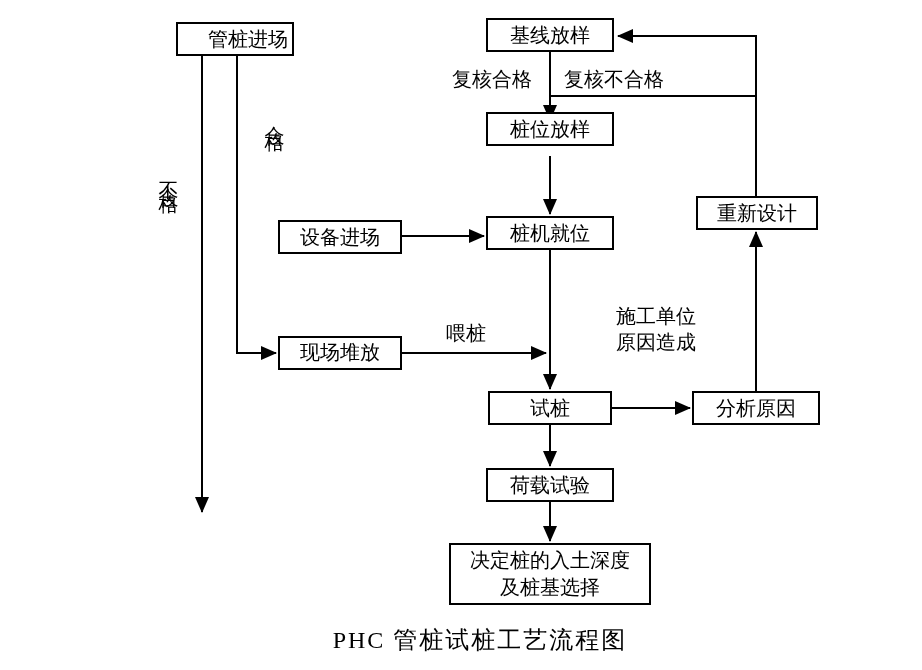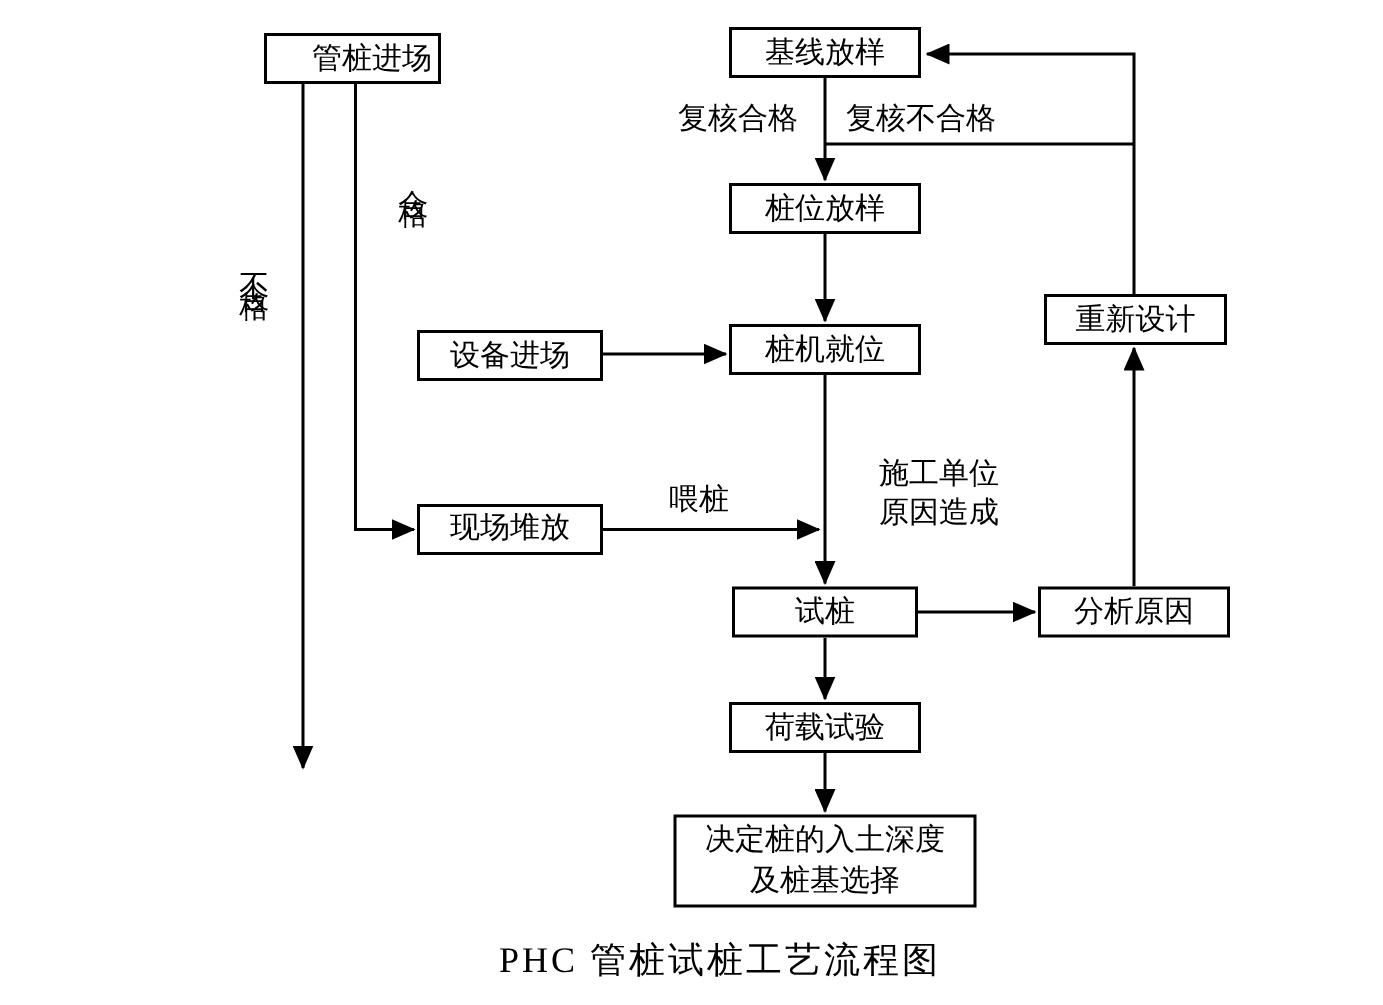--- a/index.html
+++ b/index.html
@@ -45,20 +45,21 @@
     font-size: 20px;
     color: #000000;
     line-height: 1.3;
   }
   .edge-label.vertical {
     writing-mode: vertical-rl;
     text-orientation: upright;
     letter-spacing: 6px;
   }
   .edge-label.center {
+    text-align: center;
   }
   .diagram-title {
     position: absolute;
     left: 120px;
     top: 624px;
     width: 720px;
     text-align: center;
     font-family: Liberation Serif, serif;
     font-size: 24px;
     letter-spacing: 2px;
@@ -92,21 +93,21 @@
   </svg>
 
   <div class="node" style="left:176px; top:22px; width:118px; height:34px;padding-left:26px;">
     <span>管桩进场</span>
   </div>
 
   <div class="node" style="left:486px; top:18px; width:128px; height:34px;">
     <span>基线放样</span>
   </div>
 
-  <div class="node" style="left:486px; top:122px; width:128px; height:34px;">
+  <div class="node" style="left:486px; top:112px; width:128px; height:34px;">
     <span>桩位放样</span>
   </div>
 
   <div class="node" style="left:278px; top:220px; width:124px; height:34px;">
     <span>设备进场</span>
   </div>
 
   <div class="node" style="left:486px; top:216px; width:128px; height:34px;">
     <span>桩机就位</span>
   </div>

